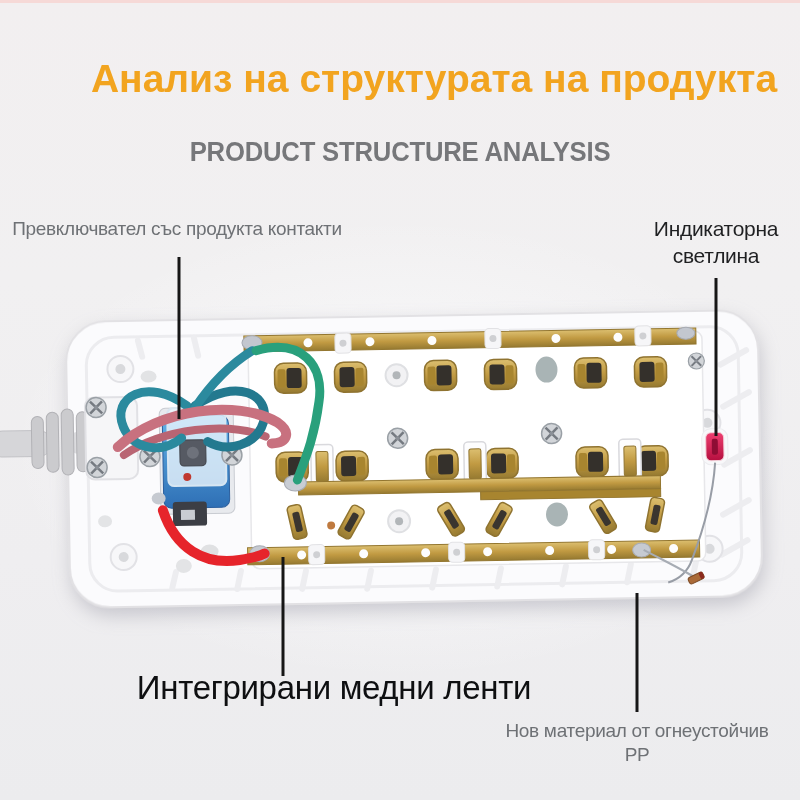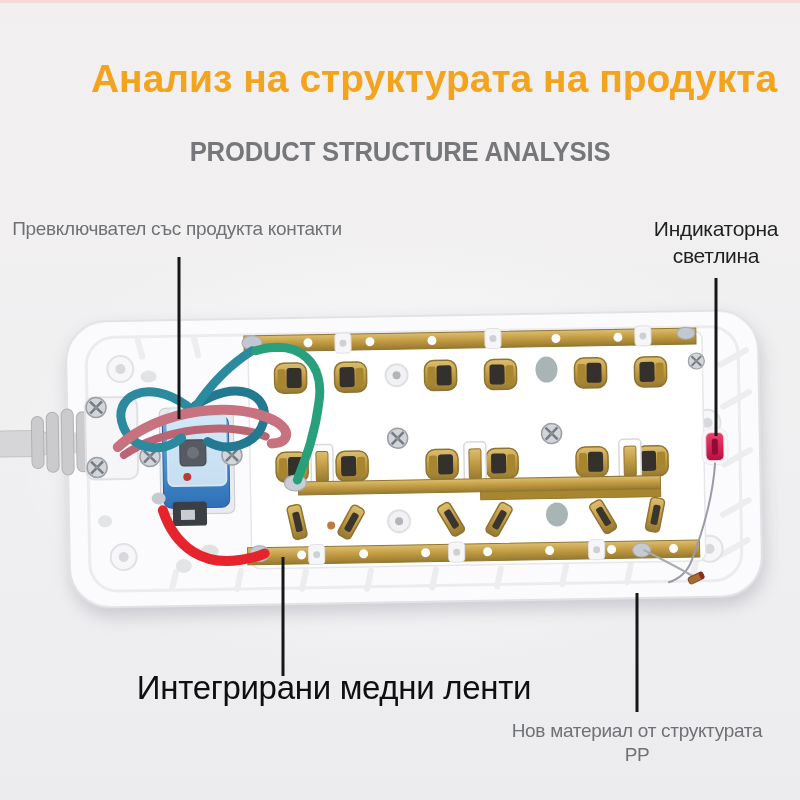--- a/index.html
+++ b/index.html
@@ -268,14 +268,14 @@
       <line x1="179" y1="257" x2="179" y2="419"></line>
       <line x1="716" y1="278" x2="716" y2="436"></line>
       <line x1="283" y1="557" x2="283" y2="676"></line>
       <line x1="637" y1="593" x2="637" y2="712"></line>
     </g>
   </svg>
 
   <div class="callout c1">Превключвател със продукта контакти</div>
   <div class="callout c2">Индикаторна светлина</div>
   <div class="callout c3">Интегрирани медни ленти</div>
-  <div class="callout c4">Нов материал от структурата PP</div>
+  <div class="callout c4">Нов материал от огнеустойчив PP</div>
 </div>
 
 </body></html>

